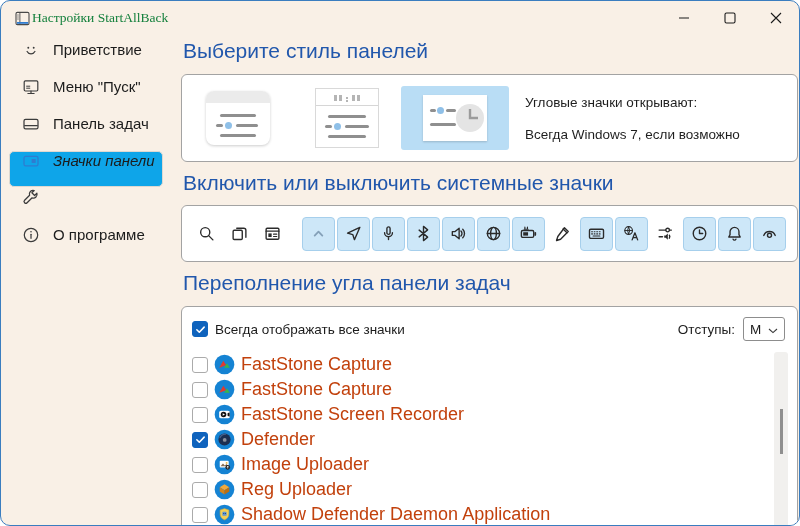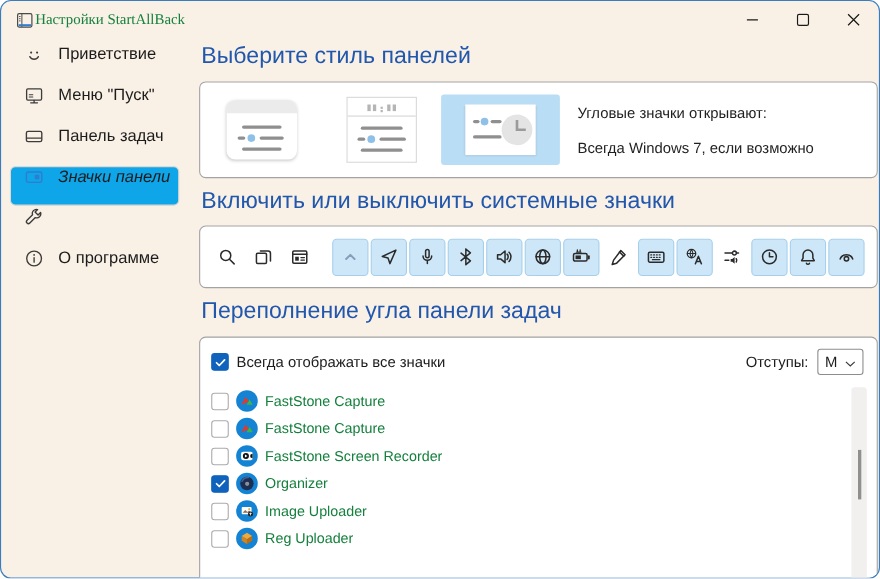--- a/index.html
+++ b/index.html
@@ -57,21 +57,21 @@
   .cb-row{display:flex;align-items:center;gap:7px;font-size:13.5px;color:#1c1c1c;}
   .checkbox{width:16px;height:16px;border:1px solid #ababab;border-radius:3px;background:#fff;
             display:flex;align-items:center;justify-content:center;flex:0 0 16px;}
   .checkbox.checked{background:var(--check-bg,#0f63bd);border-color:var(--check-bg,#0f63bd);}
   .spacing{margin-left:auto;display:flex;align-items:center;gap:8px;font-size:13.5px;color:#1c1c1c;}
   .select{width:42px;height:24px;border:1px solid #8d8d8d;border-radius:3px;background:#fff;
           display:flex;align-items:center;justify-content:space-between;padding:0 6px;font-size:13.5px;color:#1c1c1c;}
   .app-list{margin-top:11px;}
   .app-row{height:25px;display:flex;align-items:center;gap:6px;}
   .app-ico{width:21px;height:21px;display:flex;}
-  .app-label{font-size:13px;color:#15803d;}
+  .app-label{font-size:18px;color:#c2410c;}
   .scrollbar{position:absolute;right:9px;top:45px;width:14px;height:176px;background:#f1f0ee;border-radius:3px;}
   .scroll-thumb{position:absolute;left:5.5px;top:57px;width:3px;height:45px;background:#8f8f8f;}
 </style>
 </head>
 <body>
 
 <div class="window">
 
   <div class="titlebar">
     <span class="app-icon">
@@ -421,21 +421,21 @@
                 </svg>
               </span>
               <span class="app-ico">
                 <svg width="21" height="21" viewBox="0 0 22 22">
                   <circle cx="11" cy="11" r="10.3" fill="#1583d3"></circle>
                   <circle cx="11" cy="11" r="6.4" fill="#1c2f52"></circle>
                   <path d="M6.3 9a6.4 6.4 0 0 1 6-3.7" stroke="#46618f" stroke-width="1.4" fill="none" stroke-linecap="round"></path>
                   <circle cx="11.2" cy="11.4" r="2" fill="#8a8f9c"></circle>
                 </svg>
               </span>
-              <span class="app-label">Organizer</span>
+              <span class="app-label">Defender</span>
             </div>
             <div class="app-row">
               <span class="checkbox"></span>
               <span class="app-ico">
                 <svg width="21" height="21" viewBox="0 0 22 22">
                   <circle cx="11" cy="11" r="10.3" fill="#1583d3"></circle>
                   <rect x="6" y="7.2" width="9.4" height="7" rx="1" fill="#fff"></rect>
                   <path d="M6.8 12.8l2.6-2.8 2 2.1 1.6-1.5 2.4 2.2z" fill="#8a6f52"></path>
                   <circle cx="13.2" cy="9.3" r="1" fill="#e8b33c"></circle>
                   <circle cx="14.4" cy="14" r="2.4" fill="#222"></circle>
@@ -449,20 +449,33 @@
               <span class="app-ico">
                 <svg width="21" height="21" viewBox="0 0 22 22">
                   <circle cx="11" cy="11" r="10.3" fill="#1583d3"></circle>
                   <path d="M11 5.6 16 8.7 11 11.8 6 8.7z" fill="#f2a93b"></path>
                   <path d="M6 8.7v4.4l5 3.1v-4.4z" fill="#d4841c"></path>
                   <path d="M16 8.7v4.4l-5 3.1v-4.4z" fill="#b96f12"></path>
                 </svg>
               </span>
               <span class="app-label">Reg Uploader</span>
             </div>
+            <div class="app-row">
+              <span class="checkbox"></span>
+              <span class="app-ico">
+                <svg width="21" height="21" viewBox="0 0 22 22">
+                  <circle cx="11" cy="11" r="10.3" fill="#1583d3"></circle>
+                  <path d="M11 4.8l4.6 1.6v4c0 3-1.9 5.1-4.6 6.2-2.7-1.1-4.6-3.2-4.6-6.2v-4z" fill="#f3cf56" stroke="#caa53a" stroke-width=".6"></path>
+                  <rect x="8.8" y="8.2" width="4.4" height="4.2" rx="1" fill="#5b96d8"></rect>
+                  <circle cx="10.2" cy="10" r=".6" fill="#1d3b63"></circle>
+                  <circle cx="12" cy="10" r=".6" fill="#1d3b63"></circle>
+                </svg>
+              </span>
+              <span class="app-label">Shadow Defender Daemon Application</span>
+            </div>
           </div>
         <div class="scrollbar">
           <div class="scroll-thumb"></div>
         </div>
       </div>
 
     </main>
   </div>
 </div>
 

